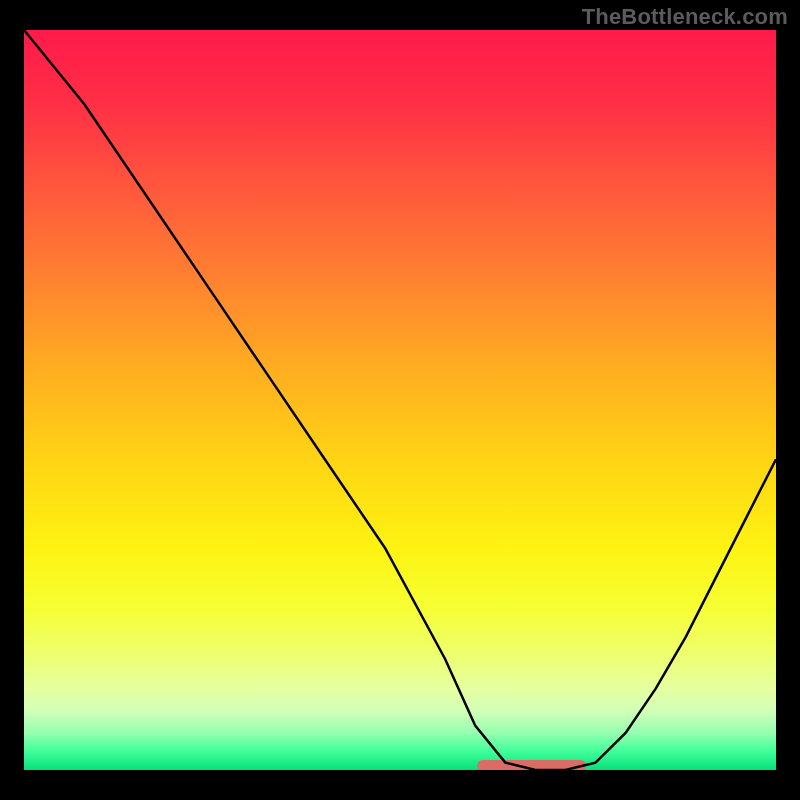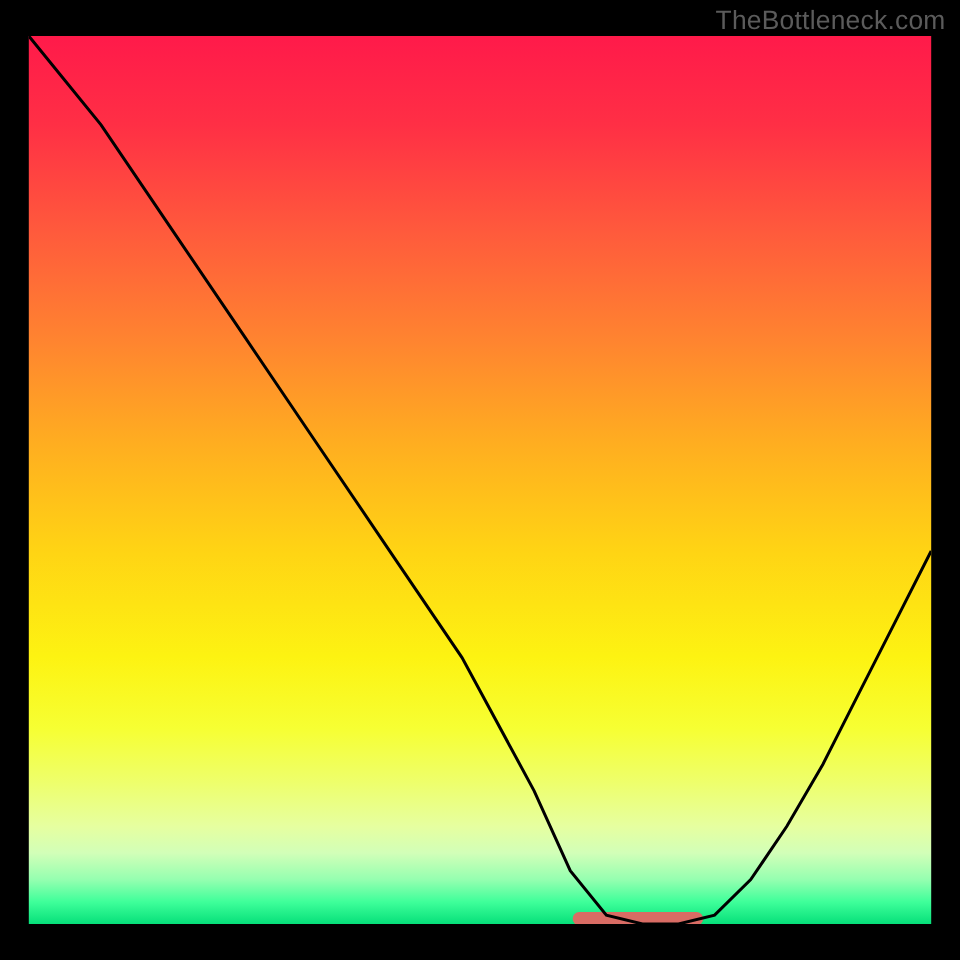--- a/index.html
+++ b/index.html
@@ -13,21 +13,21 @@
     width: 800px;
     height: 800px;
     background: #000000;
   }
   .watermark {
     position: absolute;
     top: 4px;
     right: 12px;
     color: #5b5b5b;
     font-size: 22px;
-    font-weight: 400;
+    font-weight: 700;
     letter-spacing: 0.2px;
     z-index: 10;
   }
   .plot {
     position: absolute;
     left: 24px;
     top: 30px;
     width: 752px;
     height: 740px;
     background: linear-gradient(to bottom,

